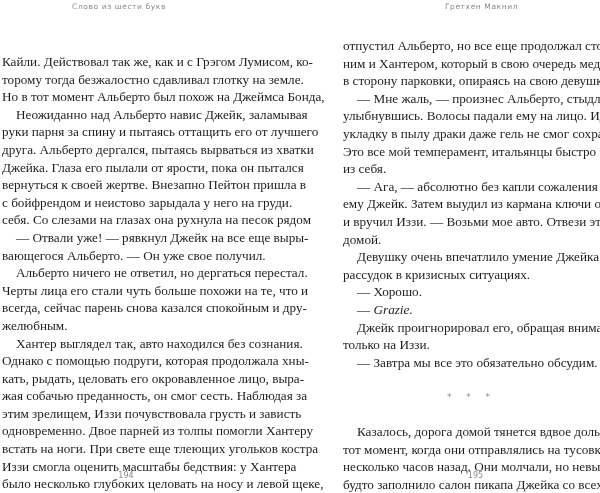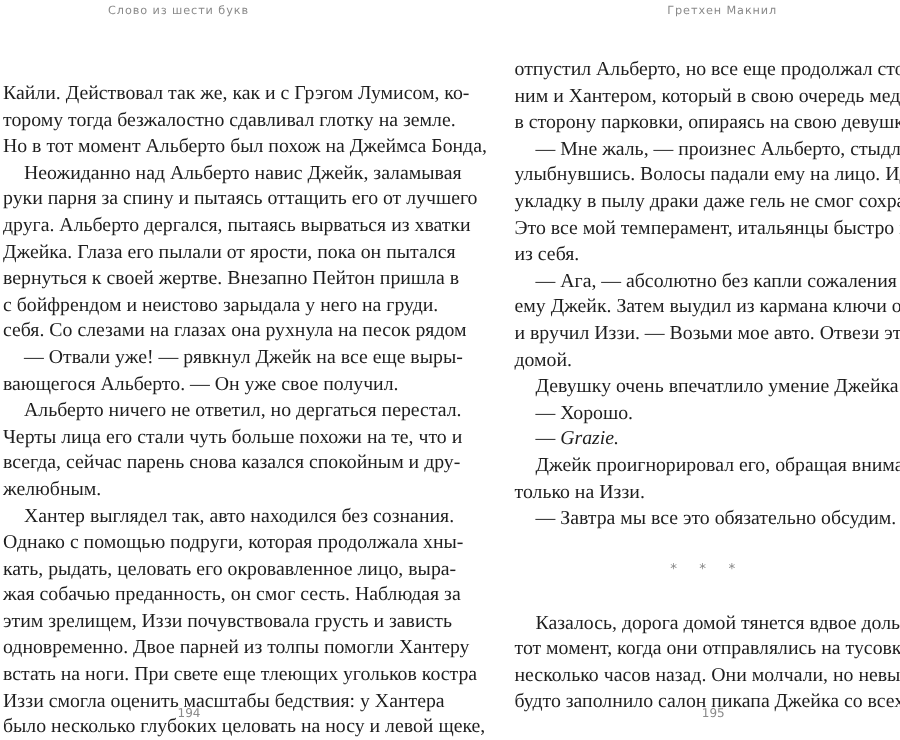--- a/index.html
+++ b/index.html
@@ -82,20 +82,21 @@
     <span class="line indent">— Мне жаль, — произнес Альберто, стыдливо</span>
     <span class="line">улыбнувшись. Волосы падали ему на лицо. Идеальную</span>
     <span class="line">укладку в пылу драки даже гель не смог сохранить. —</span>
     <span class="line">Это все мой темперамент, итальянцы быстро выходят</span>
     <span class="line last">из себя.</span>
     <span class="line indent">— Ага, — абсолютно без капли сожаления ответил</span>
     <span class="line">ему Джейк. Затем выудил из кармана ключи от машины</span>
     <span class="line">и вручил Иззи. — Возьми мое авто. Отвези этого чудика</span>
     <span class="line last">домой.</span>
     <span class="line indent">Девушку очень впечатлило умение Джейка сохранять</span>
+    <span class="line last">рассудок в кризисных ситуациях.</span>
     <span class="line indent last">— Хорошо.</span>
     <span class="line indent last"><span>— </span><span class="italic">Grazie.</span></span>
     <span class="line indent">Джейк проигнорировал его, обращая внимание</span>
     <span class="line last">только на Иззи.</span>
     <span class="line indent last">— Завтра мы все это обязательно обсудим.</span>
     <span class="separator">* * *</span>
     <span class="line indent">Казалось, дорога домой тянется вдвое дольше, чем в</span>
     <span class="line">тот момент, когда они отправлялись на тусовку всего</span>
     <span class="line">несколько часов назад. Они молчали, но невысказанное</span>
     <span class="line last">будто заполнило салон пикапа Джейка со всех сторон.</span>

